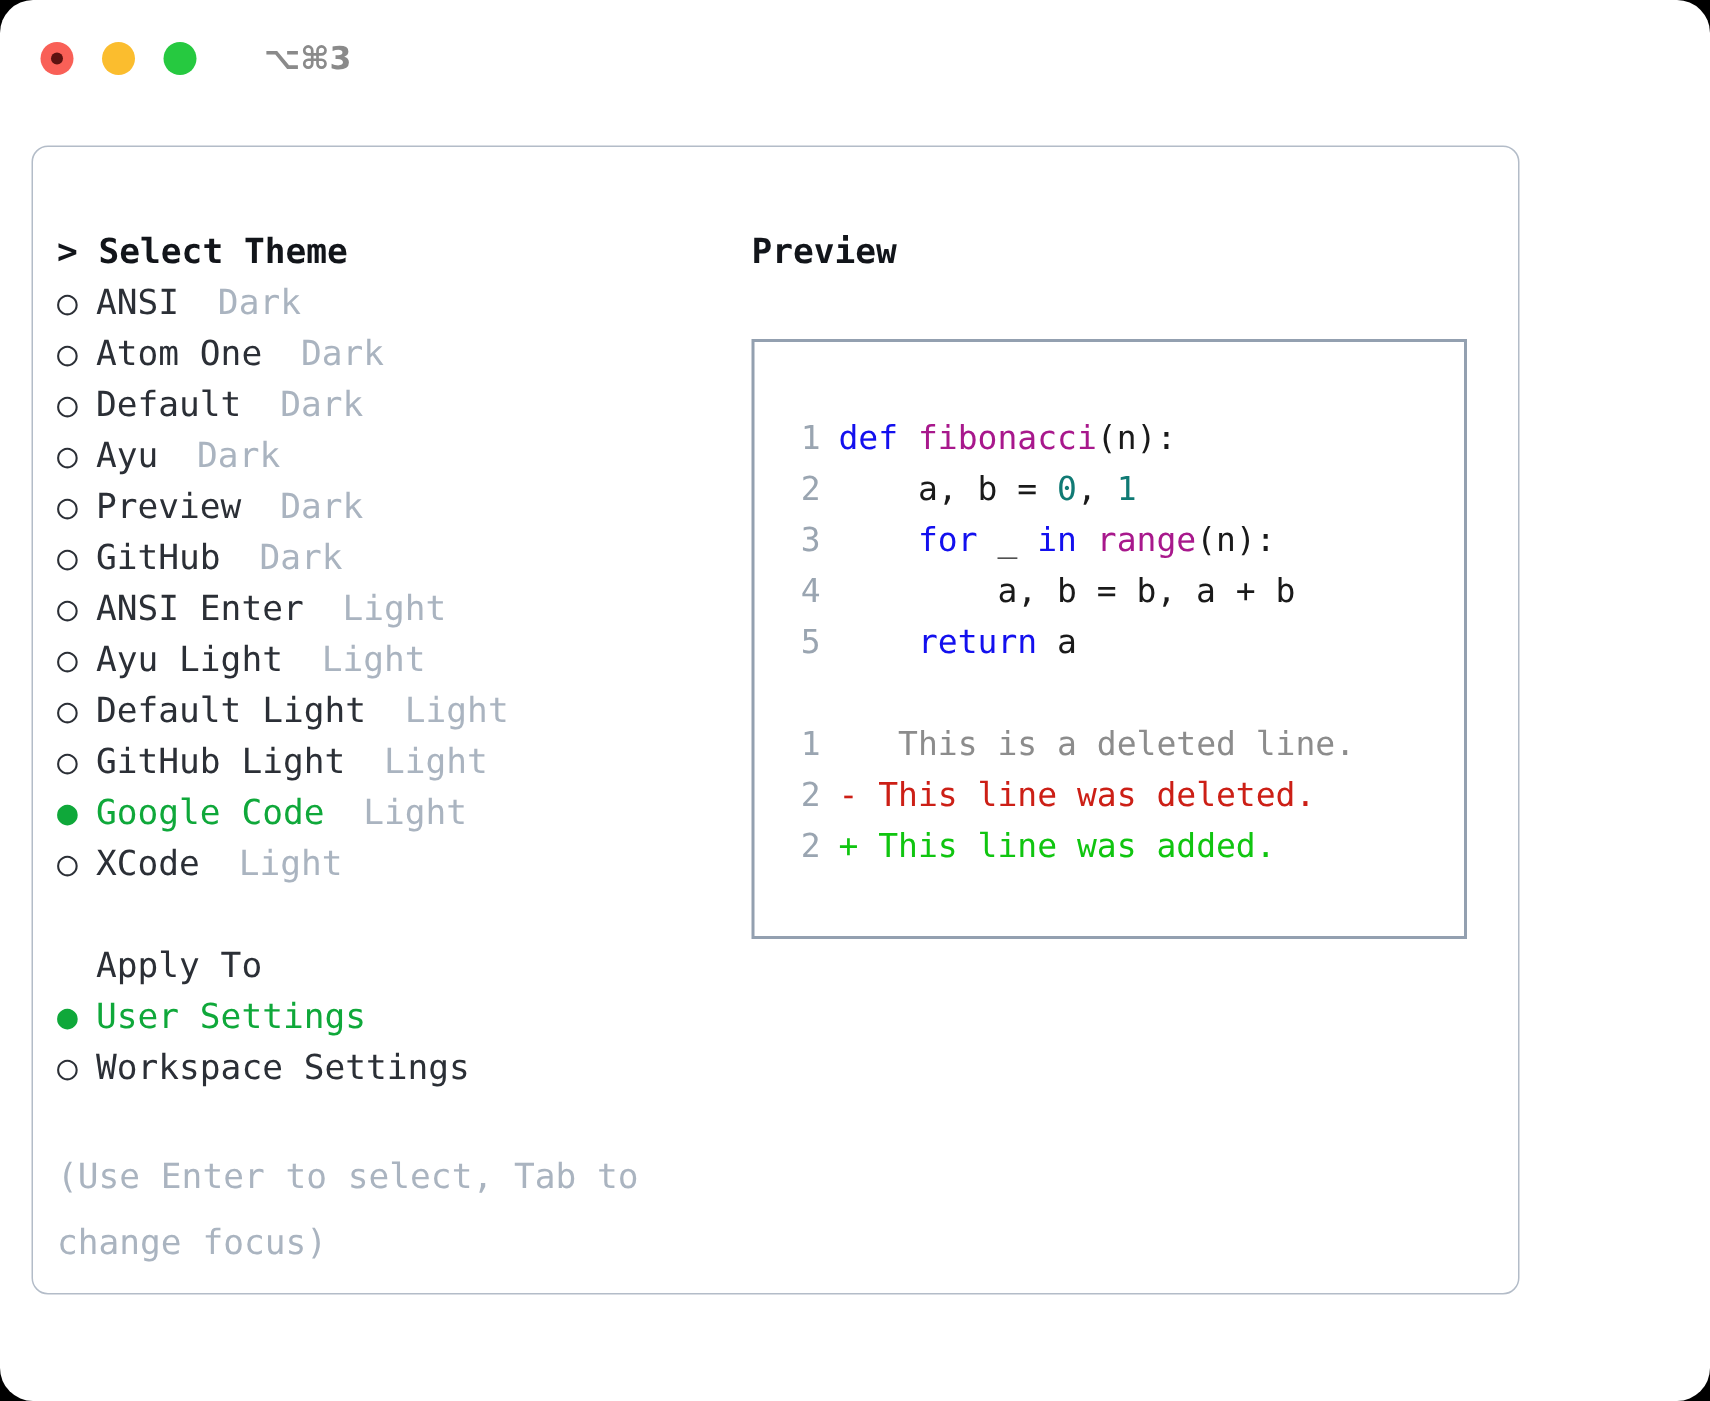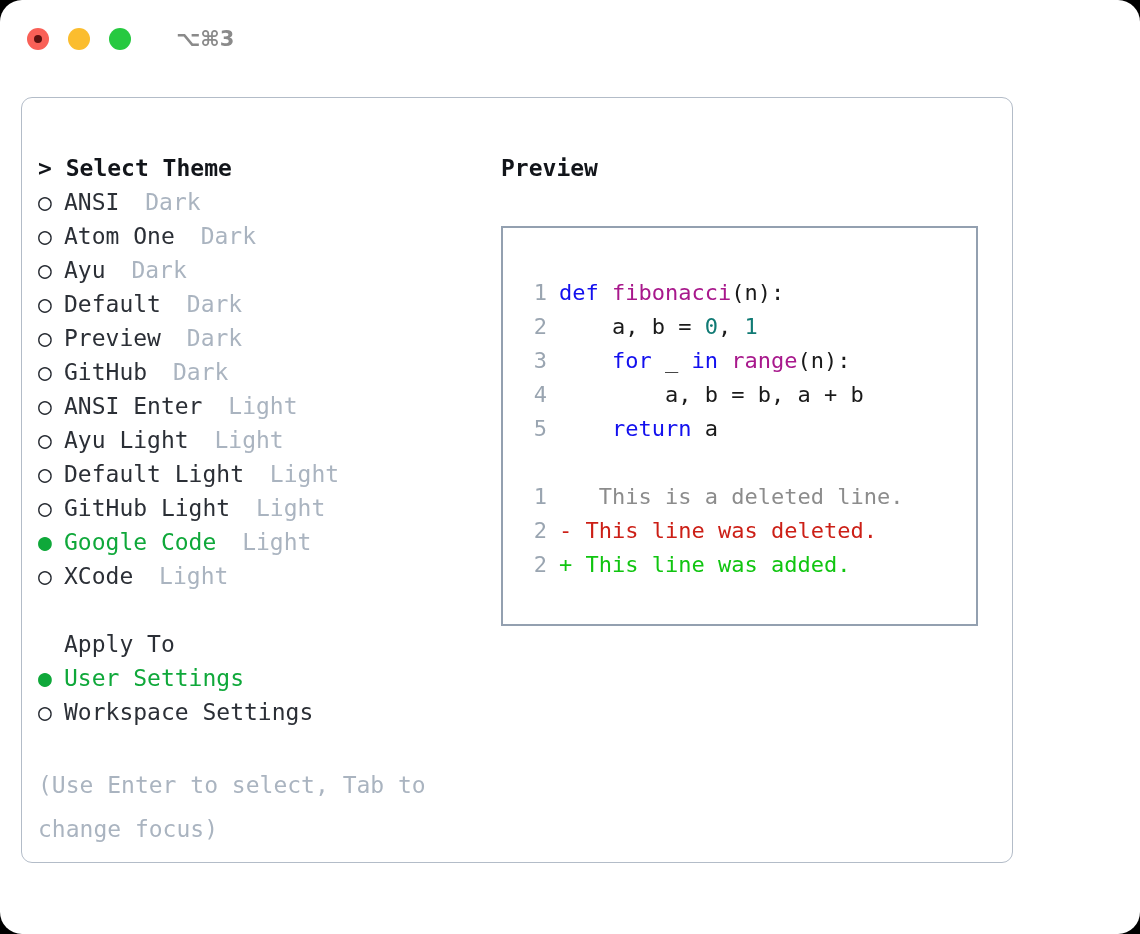--- a/index.html
+++ b/index.html
@@ -202,22 +202,22 @@
   </div>
 
   <div class="card">
     <div class="columns">
 
       <div class="left-col">
         <div class="list-header">&gt; Select Theme</div>
         <div id="theme-items">
             <div class="theme-item"><span class="marker">○</span><span class="item-name">ANSI</span><span class="item-cat"> Dark</span></div>
             <div class="theme-item"><span class="marker">○</span><span class="item-name">Atom One</span><span class="item-cat"> Dark</span></div>
+            <div class="theme-item"><span class="marker">○</span><span class="item-name">Default</span><span class="item-cat"> Dark</span></div>
             <div class="theme-item"><span class="marker">○</span><span class="item-name">Ayu</span><span class="item-cat"> Dark</span></div>
-            <div class="theme-item"><span class="marker">○</span><span class="item-name">Default</span><span class="item-cat"> Dark</span></div>
             <div class="theme-item"><span class="marker">○</span><span class="item-name">Preview</span><span class="item-cat"> Dark</span></div>
             <div class="theme-item"><span class="marker">○</span><span class="item-name">GitHub</span><span class="item-cat"> Dark</span></div>
             <div class="theme-item"><span class="marker">○</span><span class="item-name">ANSI Enter</span><span class="item-cat"> Light</span></div>
             <div class="theme-item"><span class="marker">○</span><span class="item-name">Ayu Light</span><span class="item-cat"> Light</span></div>
             <div class="theme-item"><span class="marker">○</span><span class="item-name">Default Light</span><span class="item-cat"> Light</span></div>
             <div class="theme-item"><span class="marker">○</span><span class="item-name">GitHub Light</span><span class="item-cat"> Light</span></div>
             <div class="theme-item selected"><span class="marker selected">●</span><span class="item-name">Google Code</span><span class="item-cat"> Light</span></div>
             <div class="theme-item"><span class="marker">○</span><span class="item-name">XCode</span><span class="item-cat"> Light</span></div>
           </div>
 

